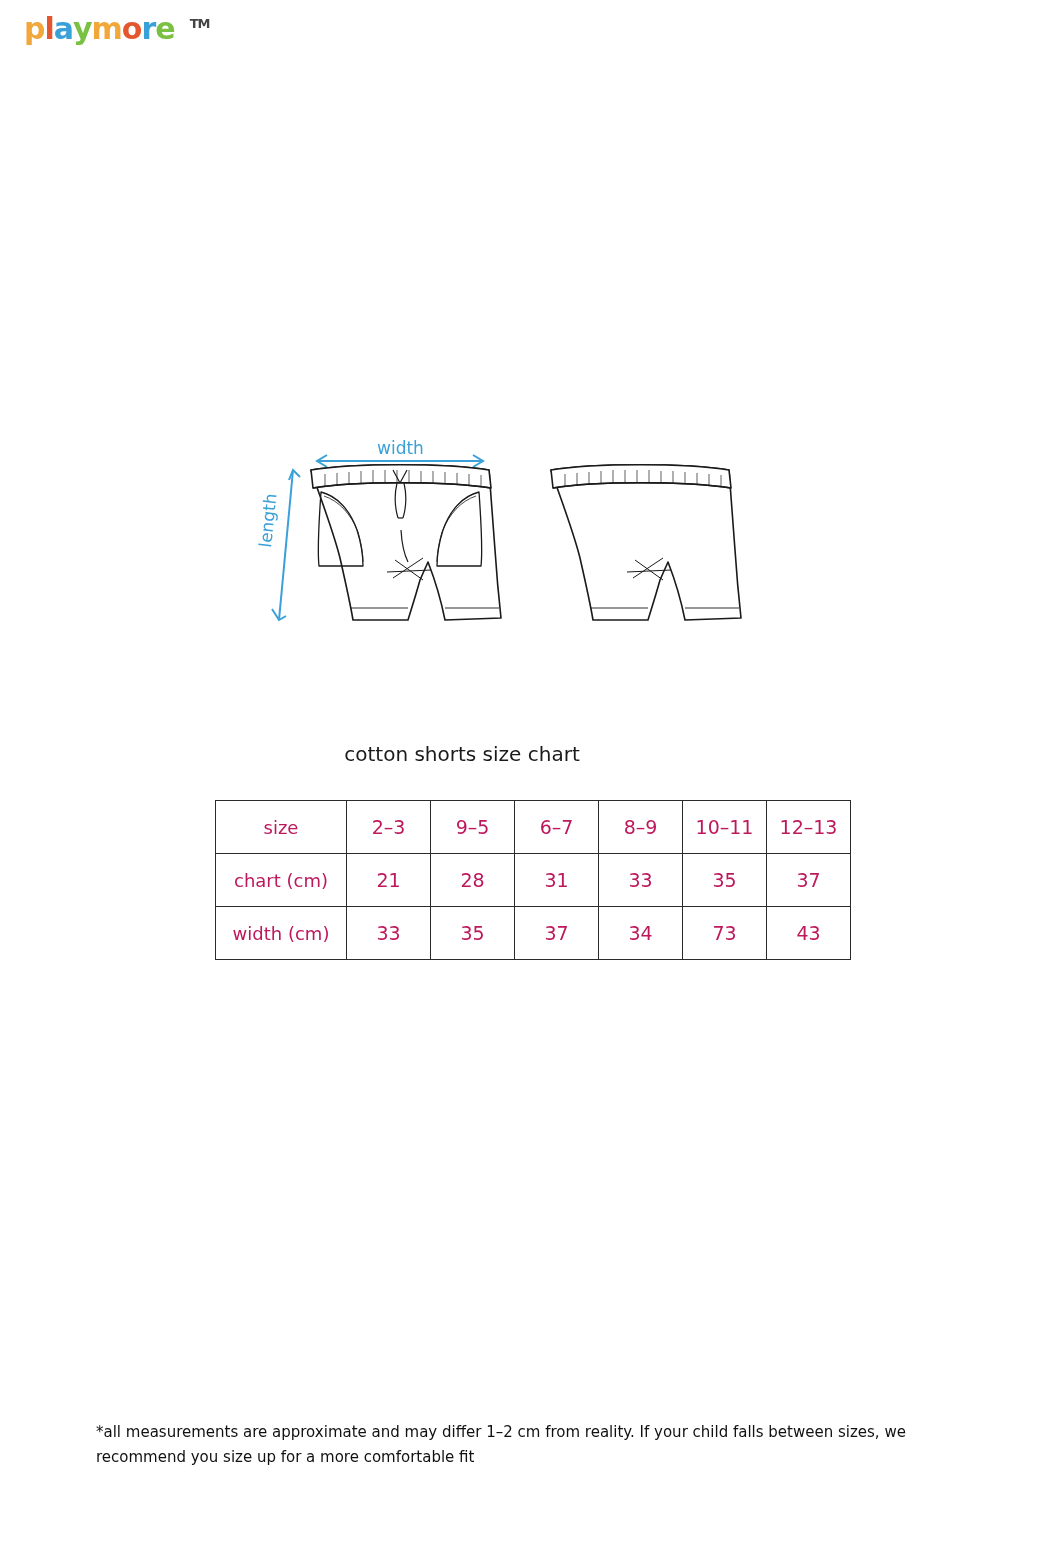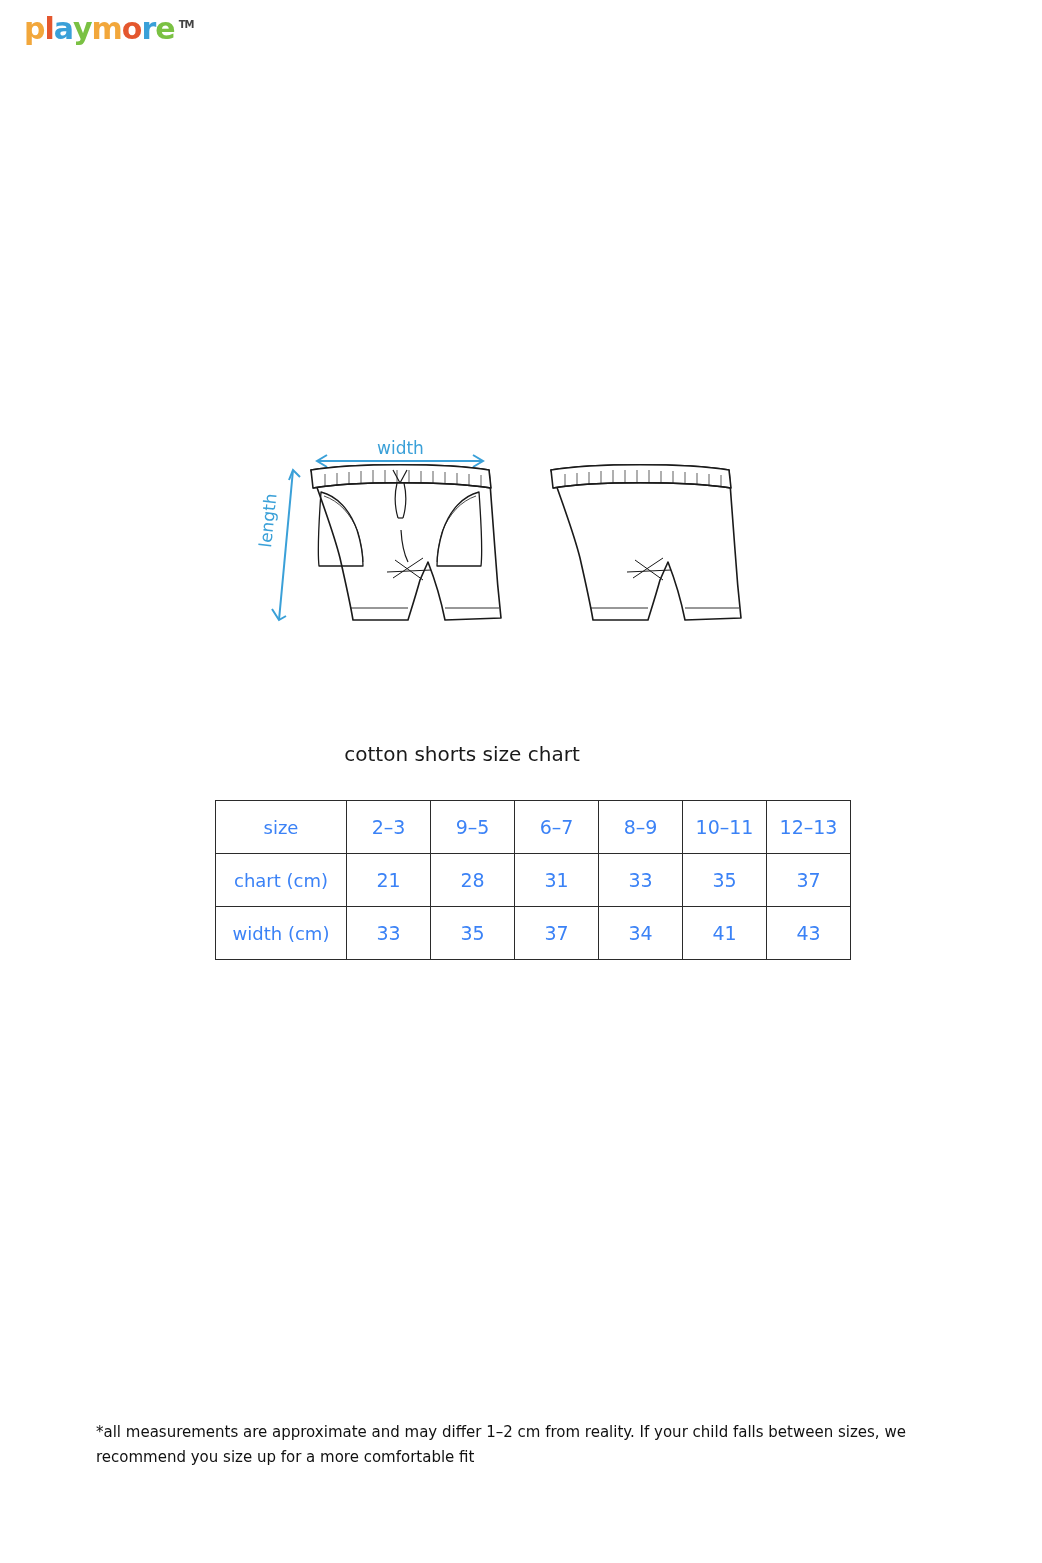--- a/index.html
+++ b/index.html
@@ -23,25 +23,25 @@
     top: 14px;
     font-family: "DejaVu Sans", sans-serif;
     font-weight: bold;
     font-size: 30px;
     letter-spacing: -1px;
     line-height: 1;
     white-space: nowrap;
   }
   .logo span { display: inline-block; }
   .logo .tm {
-    font-size: 10px;
+    font-size: 13px;
     vertical-align: super;
     color: #444;
     font-weight: bold;
-    margin-left: 4px;
+    margin-left: 15px;
   }
 
   
   .illustration {
     position: absolute;
     left: 245px;
     top: 430px;
     width: 560px;
     height: 225px;
   }
@@ -67,21 +67,21 @@
     width: 613px;
     border-collapse: collapse;
     table-layout: fixed;
   }
   .size-table td {
     border: 1px solid #2b2b2b;
     height: 50px;
     text-align: center;
     vertical-align: middle;
     font-size: 19px;
-    color: #3b82f6;
+    color: #be185d;
     font-family: "DejaVu Sans", sans-serif;
   }
   .size-table td.rowhead {
     width: 128px;
     font-size: 18px;
   }
   .size-table td.cell { width: 81px; text-align: center; }
 
   
   .footnote {
@@ -227,19 +227,19 @@
       <td class="cell">33</td>
       <td class="cell">35</td>
       <td class="cell">37</td>
     </tr>
     <tr>
       <td class="rowhead">width (cm)</td>
       <td class="cell">33</td>
       <td class="cell">35</td>
       <td class="cell">37</td>
       <td class="cell">34</td>
-      <td class="cell">41</td>
+      <td class="cell">73</td>
       <td class="cell">43</td>
     </tr>
   </tbody>
 </table>
 
 <div class="footnote">*all measurements are approximate and may differ 1–2 cm  from reality. If your child falls between sizes, we recommend you size up for a more comfortable fit</div>
 
 </body></html>

